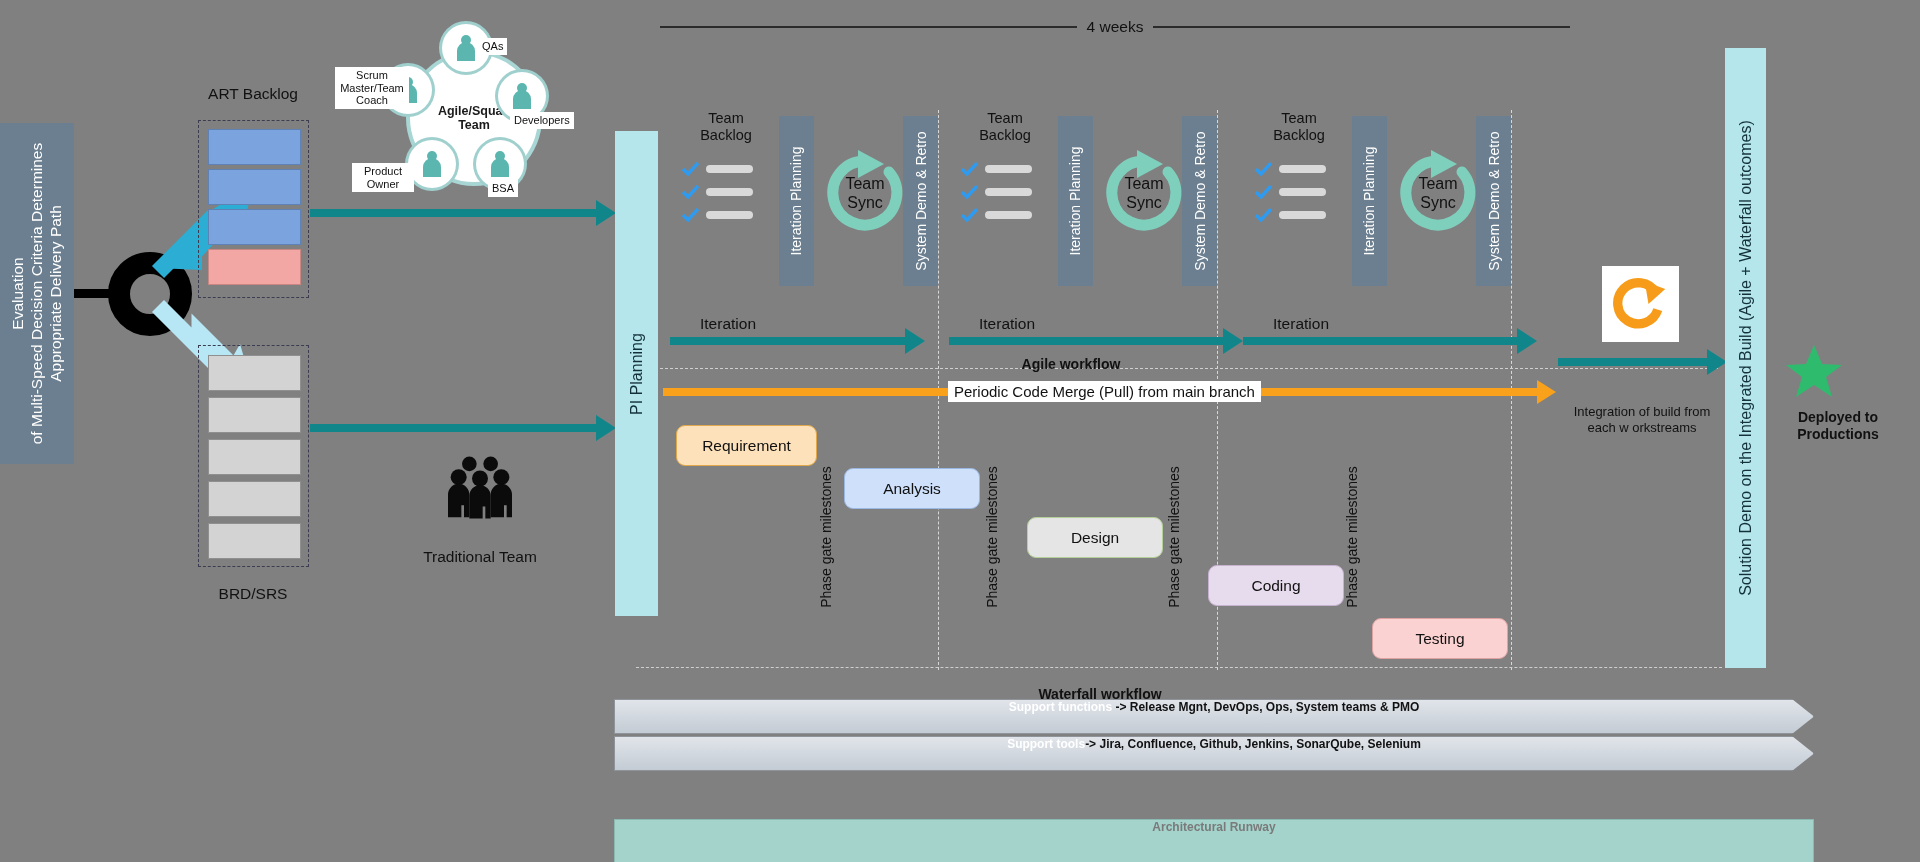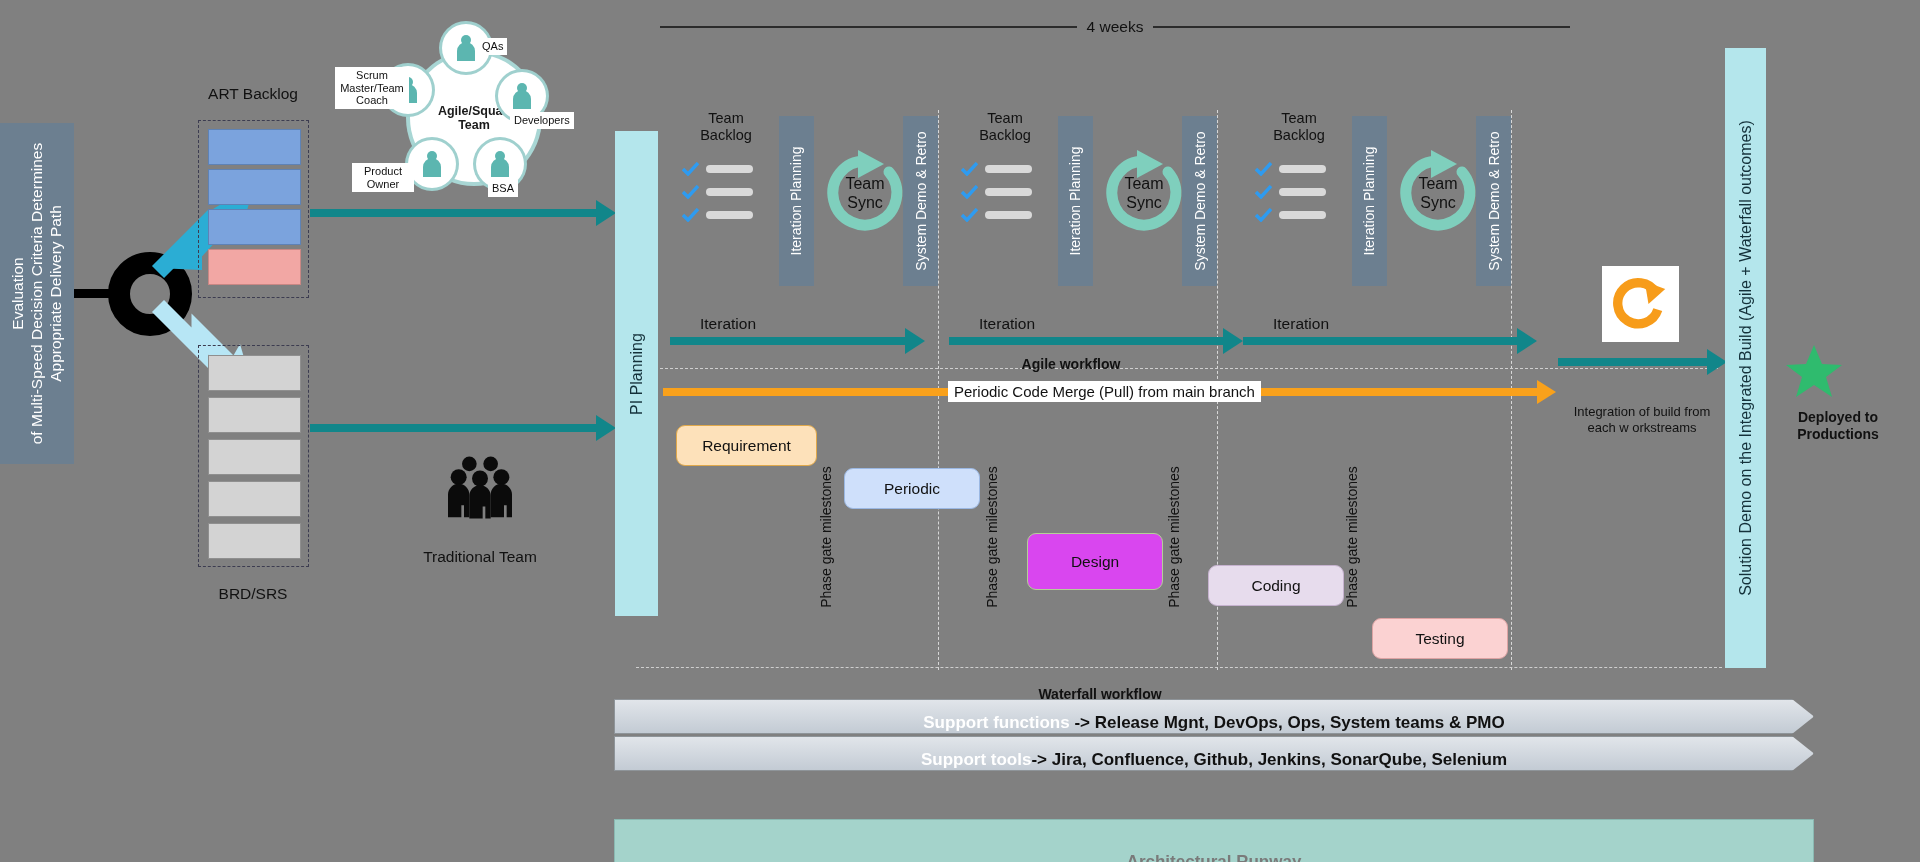--- a/index.html
+++ b/index.html
@@ -172,22 +172,22 @@
     display:flex; align-items:center; justify-content:center;
   }
   #solution-demo span { transform:rotate(-90deg); white-space:nowrap; font-size:16px; color:#14313a; }
   #deployed-caption {
     left:1768px; top:409px; width:140px; font-size:14px; font-weight:bold;
     color:#111; line-height:17px; text-align:center;
   }
 
   
   .support-banner {
-    position:absolute; height:35px; display:flex; align-items:flex-end;
-    justify-content:center; font-size:17px;
+    position:absolute; height:35px; display:flex; align-items:flex-start;
+    justify-content:center; font-size:12px;
   }
   .chev {
     background: linear-gradient(#e1e5ea, #c3cbd4);
     border:1.3px solid #8e9499;
     clip-path: polygon(0 0, calc(100% - 22px) 0, 100% 50%, calc(100% - 22px) 100%, 0 100%);
   }
   .plain-band { background:#a4d3cb; border:1.2px solid #8ab9b2; color:#7a7a7a; font-weight:bold; }
   .support-banner b { color:#ffffff; }
   .support-banner i { font-style:normal; color:#111; font-weight:bold; }
 </style>
@@ -469,23 +469,23 @@
   <div class="wf-label" style="left:971px; top:356px; width:200px;">Agile workflow</div>
 
   <div class="orange-line" style="left:663px; top:388px; width:876px;"></div>
   <div class="orange-head" style="left:1537px; top:380px;"></div>
   <div id="merge-label" style="left:948px; top:381px;">Periodic Code Merge (Pull) from main branch</div>
 
   <div class="phase" style="left:676px; top:425px; width:141px; height:41px; background:#fde1ba; border:1.6px solid #e0a84a;">
     <span>Requirement</span>
   </div>
   <div class="phase" style="left:844px; top:468px; width:136px; height:41px; background:#cfe0fb; border:1.6px solid #9bb8e3;">
-    <span>Periodic</span>
-  </div>
-  <div class="phase" style="left:1027px; top:517px; width:136px; height:57px; background:#d946ef; border:1.6px solid #b4cf97;margin-top:16px;">
+    <span>Analysis</span>
+  </div>
+  <div class="phase" style="left:1027px; top:517px; width:136px; height:41px; background:#e5e5e5; border:1.6px solid #b4cf97;">
     <span>Design</span>
   </div>
   <div class="phase" style="left:1208px; top:565px; width:136px; height:41px; background:#e7dced; border:1.6px solid #c6b2cf;">
     <span>Coding</span>
   </div>
   <div class="phase" style="left:1372px; top:618px; width:136px; height:41px; background:#fbd2d2; border:1.6px solid #dda3a3;">
     <span>Testing</span>
   </div>
 
   <div class="pgm" style="left:814px; top:447px; height:180px;">

